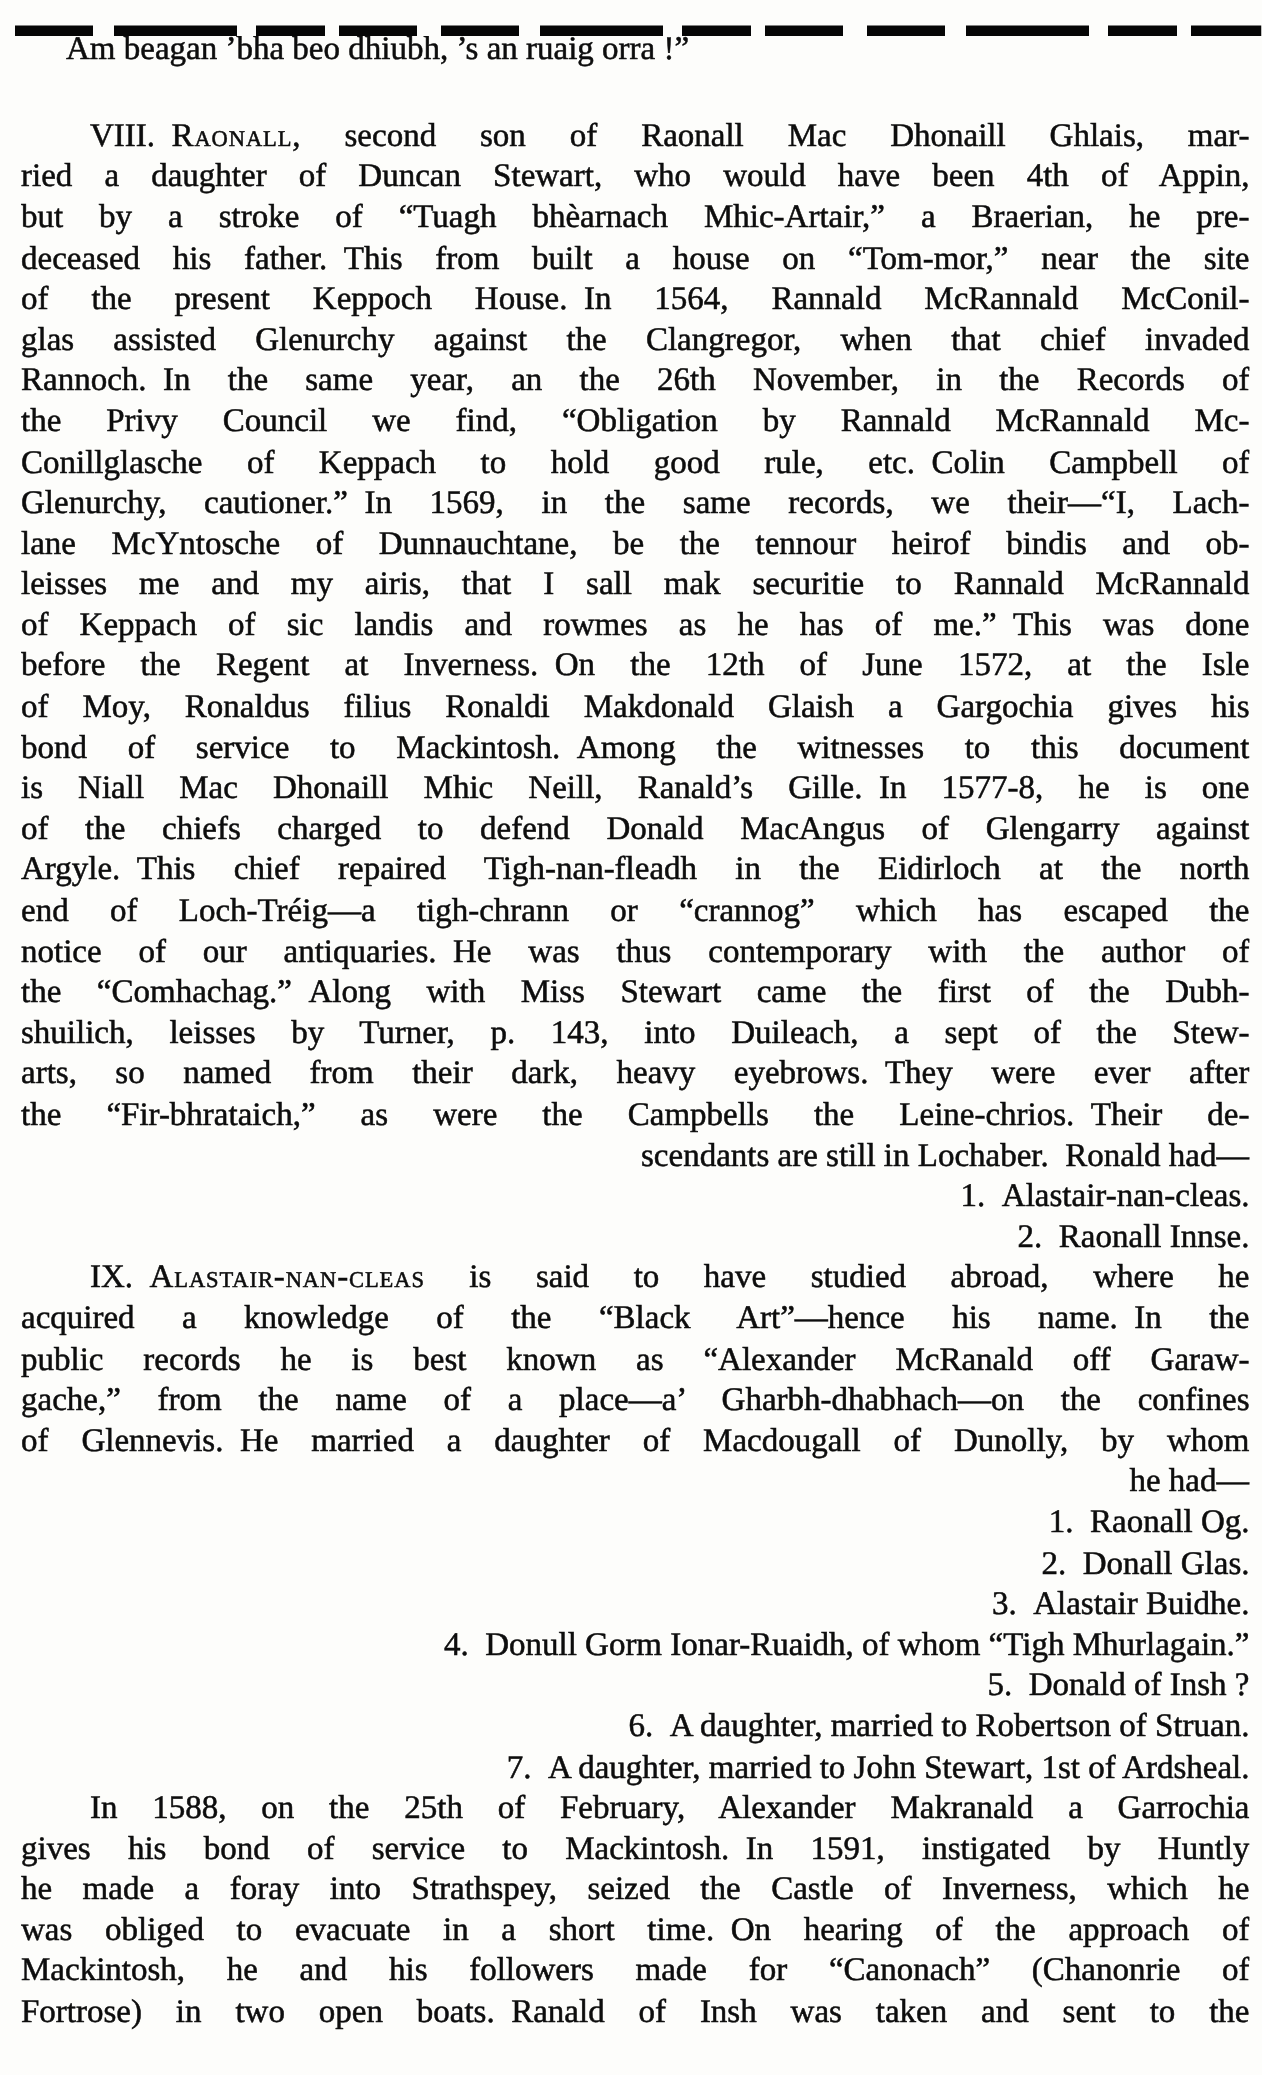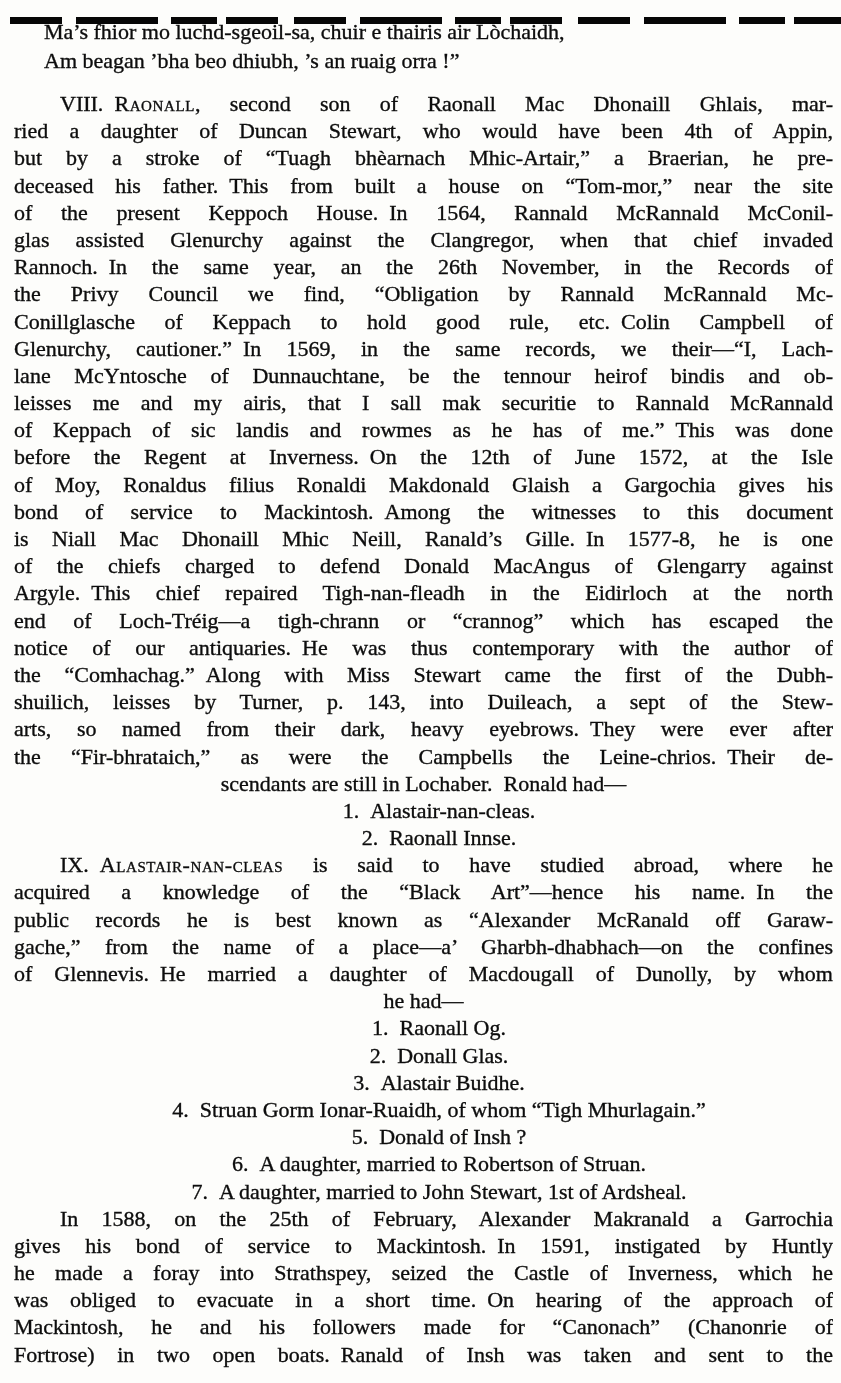--- a/index.html
+++ b/index.html
@@ -28,48 +28,47 @@
       #060606 161px 207px, #fdfdfb 207px 216px,
       #060606 216px 268px, #fdfdfb 268px 284px);
   }
   .verse {
     margin: 17px 0 0 30px;
     font-size: 22px;
     line-height: 29px;
   }
   .vline { white-space: pre; }
   .content {
-    margin-top: 15px;
+    margin-top: 30px;
     font-size: 22px;
     line-height: 27.2px;
   }
   .cline {
     height: 27.2px;
     overflow: hidden;
   }
   .just {
     text-align: justify;
     text-align-last: justify;
     text-justify: inter-word;
   }
-  .nojust { text-align: center; }
+  .nojust { text-align: right; }
   .ind-p { text-indent: 46px; }
   .ind-l { text-indent: 31px; }
   .ind-n { text-indent: 0; }
   .seg-r { font-style: normal; }
   .seg-i { }
   .seg-sc { font-variant: small-caps; letter-spacing: 0.6px; }
 </style>
 </head>
 <body>
 
 <div class="page">
   <div class="remnant"></div>
   <div class="verse">
-      <div class="vline">Ma’s fhior mo luchd-sgeoil-sa, chuir e thairis air Lòchaidh,</div>
       <div class="vline">Am beagan ’bha beo dhiubh, ’s an ruaig orra !”</div>
     </div>
   <div class="content">
       <div class="cline ind-p just"><span class="seg-r">VIII. </span><span class="seg-sc">Raonall</span><span class="seg-r">, second son of Raonall Mac Dhonaill Ghlais, mar-</span></div>
       <div class="cline ind-n just"><span class="seg-r">ried a daughter of Duncan Stewart, who would have been 4th of Appin,</span></div>
       <div class="cline ind-n just"><span class="seg-r">but by a stroke of “Tuagh bhèarnach Mhic-Artair,” a Braerian, he pre-</span></div>
       <div class="cline ind-n just"><span class="seg-r">deceased his father. This from built a house on “Tom-mor,” near the site</span></div>
       <div class="cline ind-n just"><span class="seg-r">of the present Keppoch House. In 1564, Rannald McRannald McConil-</span></div>
       <div class="cline ind-n just"><span class="seg-r">glas assisted Glenurchy against the Clangregor, when that chief invaded</span></div>
       <div class="cline ind-n just"><span class="seg-r">Rannoch. In the same year, an the 26th November, in the Records of</span></div>
@@ -96,21 +95,21 @@
       <div class="cline ind-l nojust"><span class="seg-r">2. </span><span class="seg-i">Raonall Innse.</span></div>
       <div class="cline ind-p just"><span class="seg-r">IX. </span><span class="seg-sc">Alastair-nan-cleas</span><span class="seg-r"> is said to have studied abroad, where he</span></div>
       <div class="cline ind-n just"><span class="seg-r">acquired a knowledge of the “Black Art”—hence his name. In the</span></div>
       <div class="cline ind-n just"><span class="seg-r">public records he is best known as “Alexander McRanald off Garaw-</span></div>
       <div class="cline ind-n just"><span class="seg-r">gache,” from the name of a place—a’ Gharbh-dhabhach—on the confines</span></div>
       <div class="cline ind-n just"><span class="seg-r">of Glennevis. He married a daughter of Macdougall of Dunolly, by whom</span></div>
       <div class="cline ind-n nojust"><span class="seg-r">he had—</span></div>
       <div class="cline ind-l nojust"><span class="seg-r">1. </span><span class="seg-i">Raonall Og.</span></div>
       <div class="cline ind-l nojust"><span class="seg-r">2. </span><span class="seg-i">Donall Glas.</span></div>
       <div class="cline ind-l nojust"><span class="seg-r">3. </span><span class="seg-i">Alastair Buidhe.</span></div>
-      <div class="cline ind-l nojust"><span class="seg-r">4. </span><span class="seg-i">Struan Gorm Ionar-Ruaidh</span><span class="seg-r">, of whom “Tigh Mhurlagain.”</span></div>
+      <div class="cline ind-l nojust"><span class="seg-r">4. </span><span class="seg-i">Donull Gorm Ionar-Ruaidh</span><span class="seg-r">, of whom “Tigh Mhurlagain.”</span></div>
       <div class="cline ind-l nojust"><span class="seg-r">5. </span><span class="seg-i">Donald</span><span class="seg-r"> of Insh ?</span></div>
       <div class="cline ind-l nojust"><span class="seg-r">6. A daughter, married to Robertson of Struan.</span></div>
       <div class="cline ind-l nojust"><span class="seg-r">7. A daughter, married to John Stewart, 1st of Ardsheal.</span></div>
       <div class="cline ind-p just"><span class="seg-r">In 1588, on the 25th of February, Alexander Makranald a Garrochia</span></div>
       <div class="cline ind-n just"><span class="seg-r">gives his bond of service to Mackintosh. In 1591, instigated by Huntly</span></div>
       <div class="cline ind-n just"><span class="seg-r">he made a foray into Strathspey, seized the Castle of Inverness, which he</span></div>
       <div class="cline ind-n just"><span class="seg-r">was obliged to evacuate in a short time. On hearing of the approach of</span></div>
       <div class="cline ind-n just"><span class="seg-r">Mackintosh, he and his followers made for “Canonach” (Chanonrie of</span></div>
       <div class="cline ind-n just"><span class="seg-r">Fortrose) in two open boats. Ranald of Insh was taken and sent to the</span></div>
     </div>

